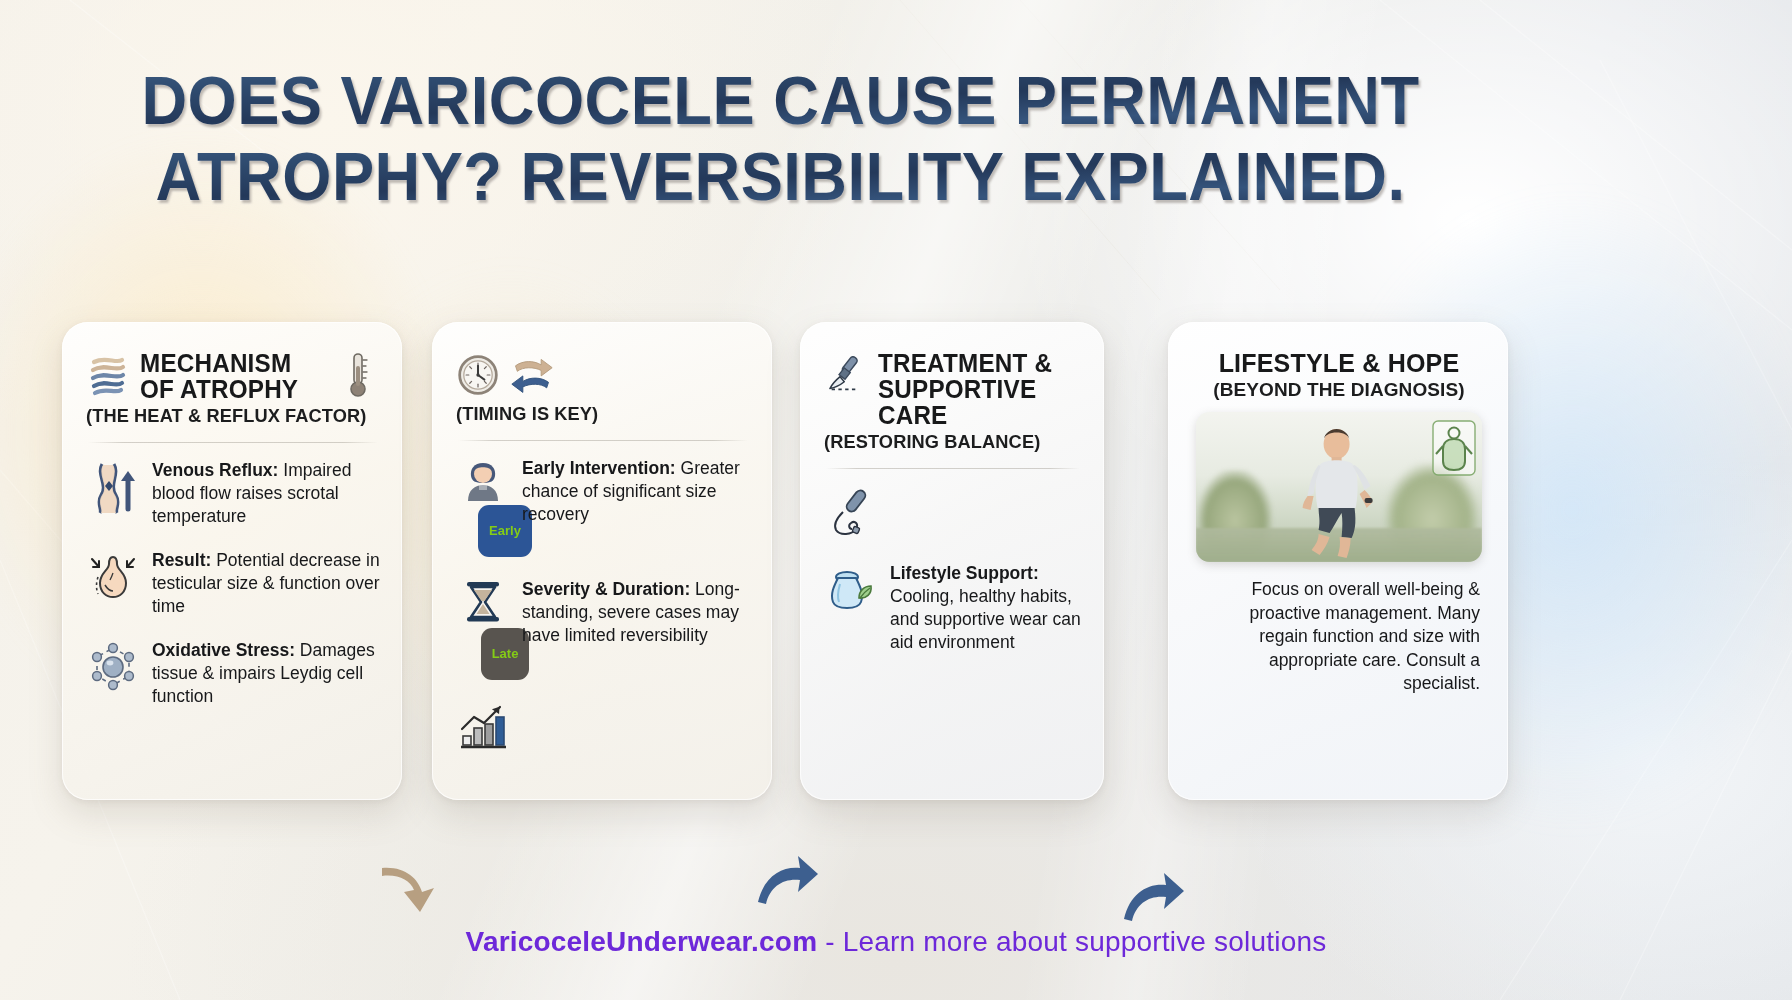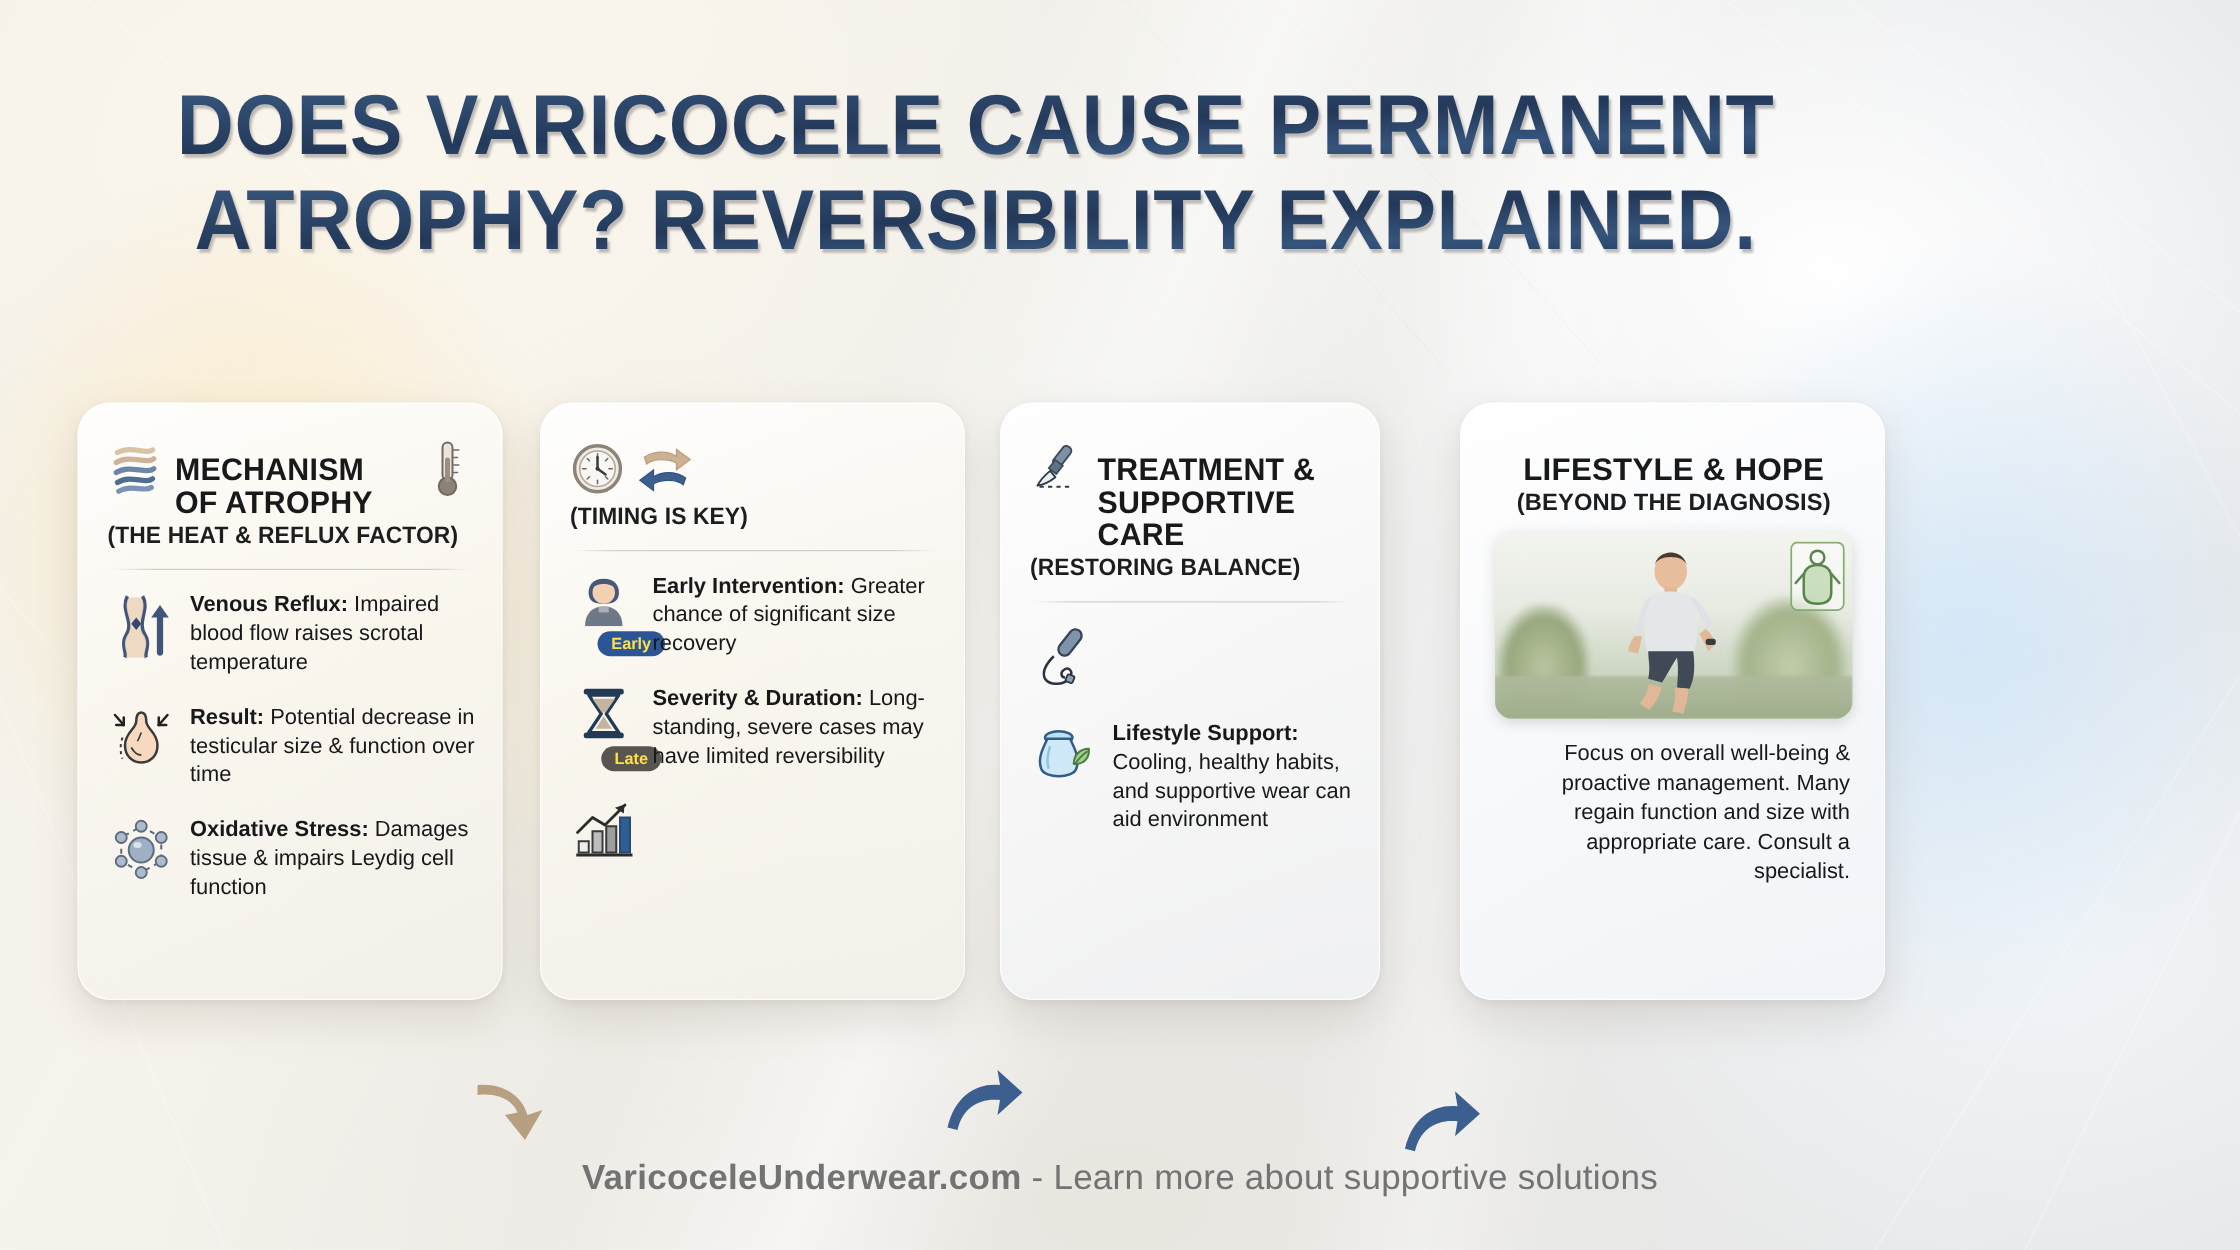--- a/index.html
+++ b/index.html
@@ -80,21 +80,21 @@
     overflow:hidden;
   }
   .card.c1 { left:62px;   width:340px; }
   .card.c2 { left:432px;  width:340px; }
   .card.c3 { left:800px;  width:304px; background:linear-gradient(158deg, rgba(255,255,255,.95) 0%, rgba(248,248,248,.9) 45%, rgba(240,241,243,.93) 100%); }
   .card.c4 { left:1168px; width:340px; background:linear-gradient(158deg, rgba(255,255,255,.97) 0%, rgba(249,250,252,.93) 45%, rgba(241,244,248,.95) 100%); }
 
   .card-head { display:flex; align-items:flex-start; gap:10px; }
   .head-ico { flex:0 0 auto; width:44px; height:50px; display:flex; align-items:center; justify-content:center; }
   .head-ico.right { order:3; }
-  .head-text { flex:1 1 auto;margin-top:13px; }
+  .head-text { flex:1 1 auto; }
   .card-title {
     font-family:"Liberation Sans Narrow","Liberation Sans", sans-serif;
     font-weight:bold; font-size:25px; line-height:26px;
     color:#18191a; letter-spacing:.2px; transform:scaleX(.97); transform-origin:left center;
   }
   .card-sub {
     font-family:"Liberation Sans Narrow","Liberation Sans", sans-serif;
     font-weight:bold; font-size:19px; line-height:24px; color:#1c1d1e;
     margin-top:2px; letter-spacing:.1px; transform:scaleX(.96); transform-origin:left center;
   }
@@ -103,22 +103,22 @@
   .c4 .head-text { text-align:center; flex:0 1 auto; }
   .c4 .card-title, .c4 .card-sub { transform:none; }
 
   .divider { height:1px; background:linear-gradient(90deg, rgba(160,155,145,0) 0%, rgba(160,155,145,.45) 12%, rgba(160,155,145,.45) 88%, rgba(160,155,145,0) 100%); margin:14px 2px 16px 2px; }
 
   .item { display:flex; gap:12px; margin-bottom:21px; align-items:flex-start; }
   .item-ico { flex:0 0 auto; width:54px; display:flex; flex-direction:column; align-items:center; gap:4px; padding-top:2px; }
   .item-body { flex:1 1 auto; font-size:17.5px; line-height:23px; color:#17181a; }
   .item-body b { font-weight:bold; }
   .badge {
-    display:inline-block; padding:2px 11px; border-radius:11px;
-    font-size:13px; font-weight:bold; color:#fde047; line-height:16px;margin-left:44px;
+    display:inline-block; padding:18px 11px; border-radius:11px;
+    font-size:13px; font-weight:bold; color:#84cc16; line-height:16px;margin-left:44px;
   }
   .badge.early { background:#2c5596; }
   .badge.late  { background:#58544f; }
 
   
   .arrow { position:absolute; z-index:6; }
   .arrow.a1 { left:378px; top:540px; }
   .arrow.a2 { left:756px; top:528px; }
   .arrow.a3 { left:1122px; top:545px; }
 
@@ -136,21 +136,21 @@
   .photo .body-ico { position:absolute; right:6px; top:8px; opacity:.92; }
 
   .photo-caption {
     margin:16px 6px 0 6px; font-size:17.5px; line-height:23.5px; color:#17181a;text-align:right;
   }
 
   
   #footer {
     position:absolute; left:0; bottom:42px; width:1792px; text-align:center; z-index:5;
     font-family:"Liberation Sans Narrow","Liberation Sans", sans-serif;
-    font-size:28px; color:#737373; letter-spacing:.2px;
+    font-size:28px; color:#6d28d9; letter-spacing:.2px;
   }
   #footer b { font-weight:bold; }
   #footer .rest { font-weight:normal; }
 </style>
 </head>
 <body>
 
 <div id="bg">
   <div class="bg-base"></div>
   <svg class="bg-lines" width="1792" height="1000" viewBox="0 0 1792 1000">

